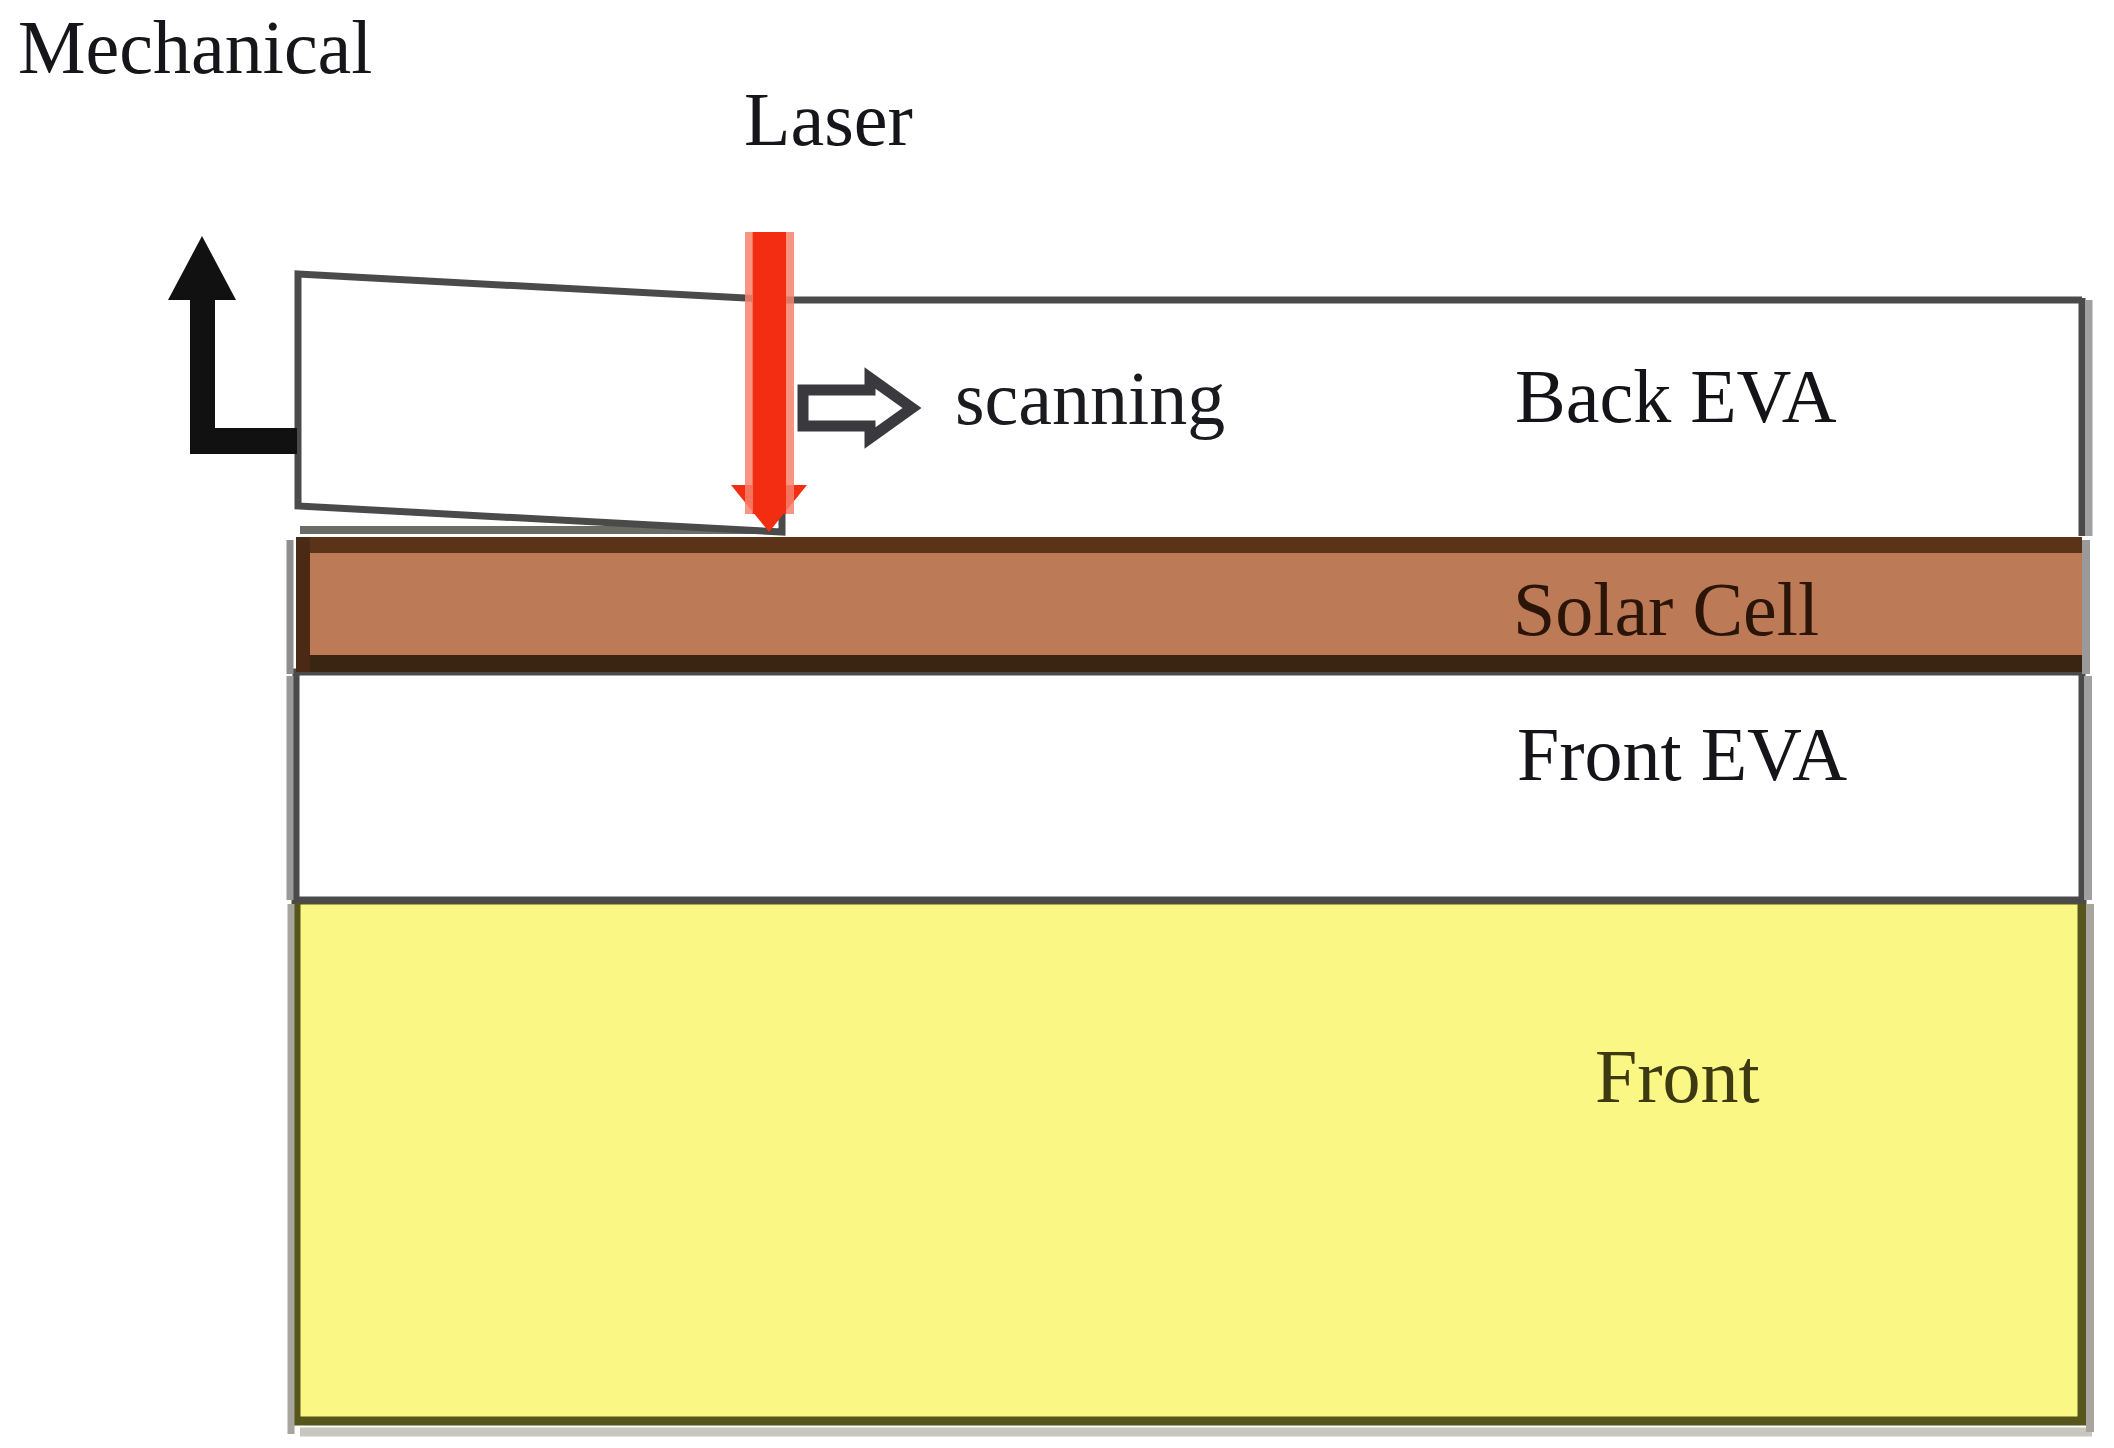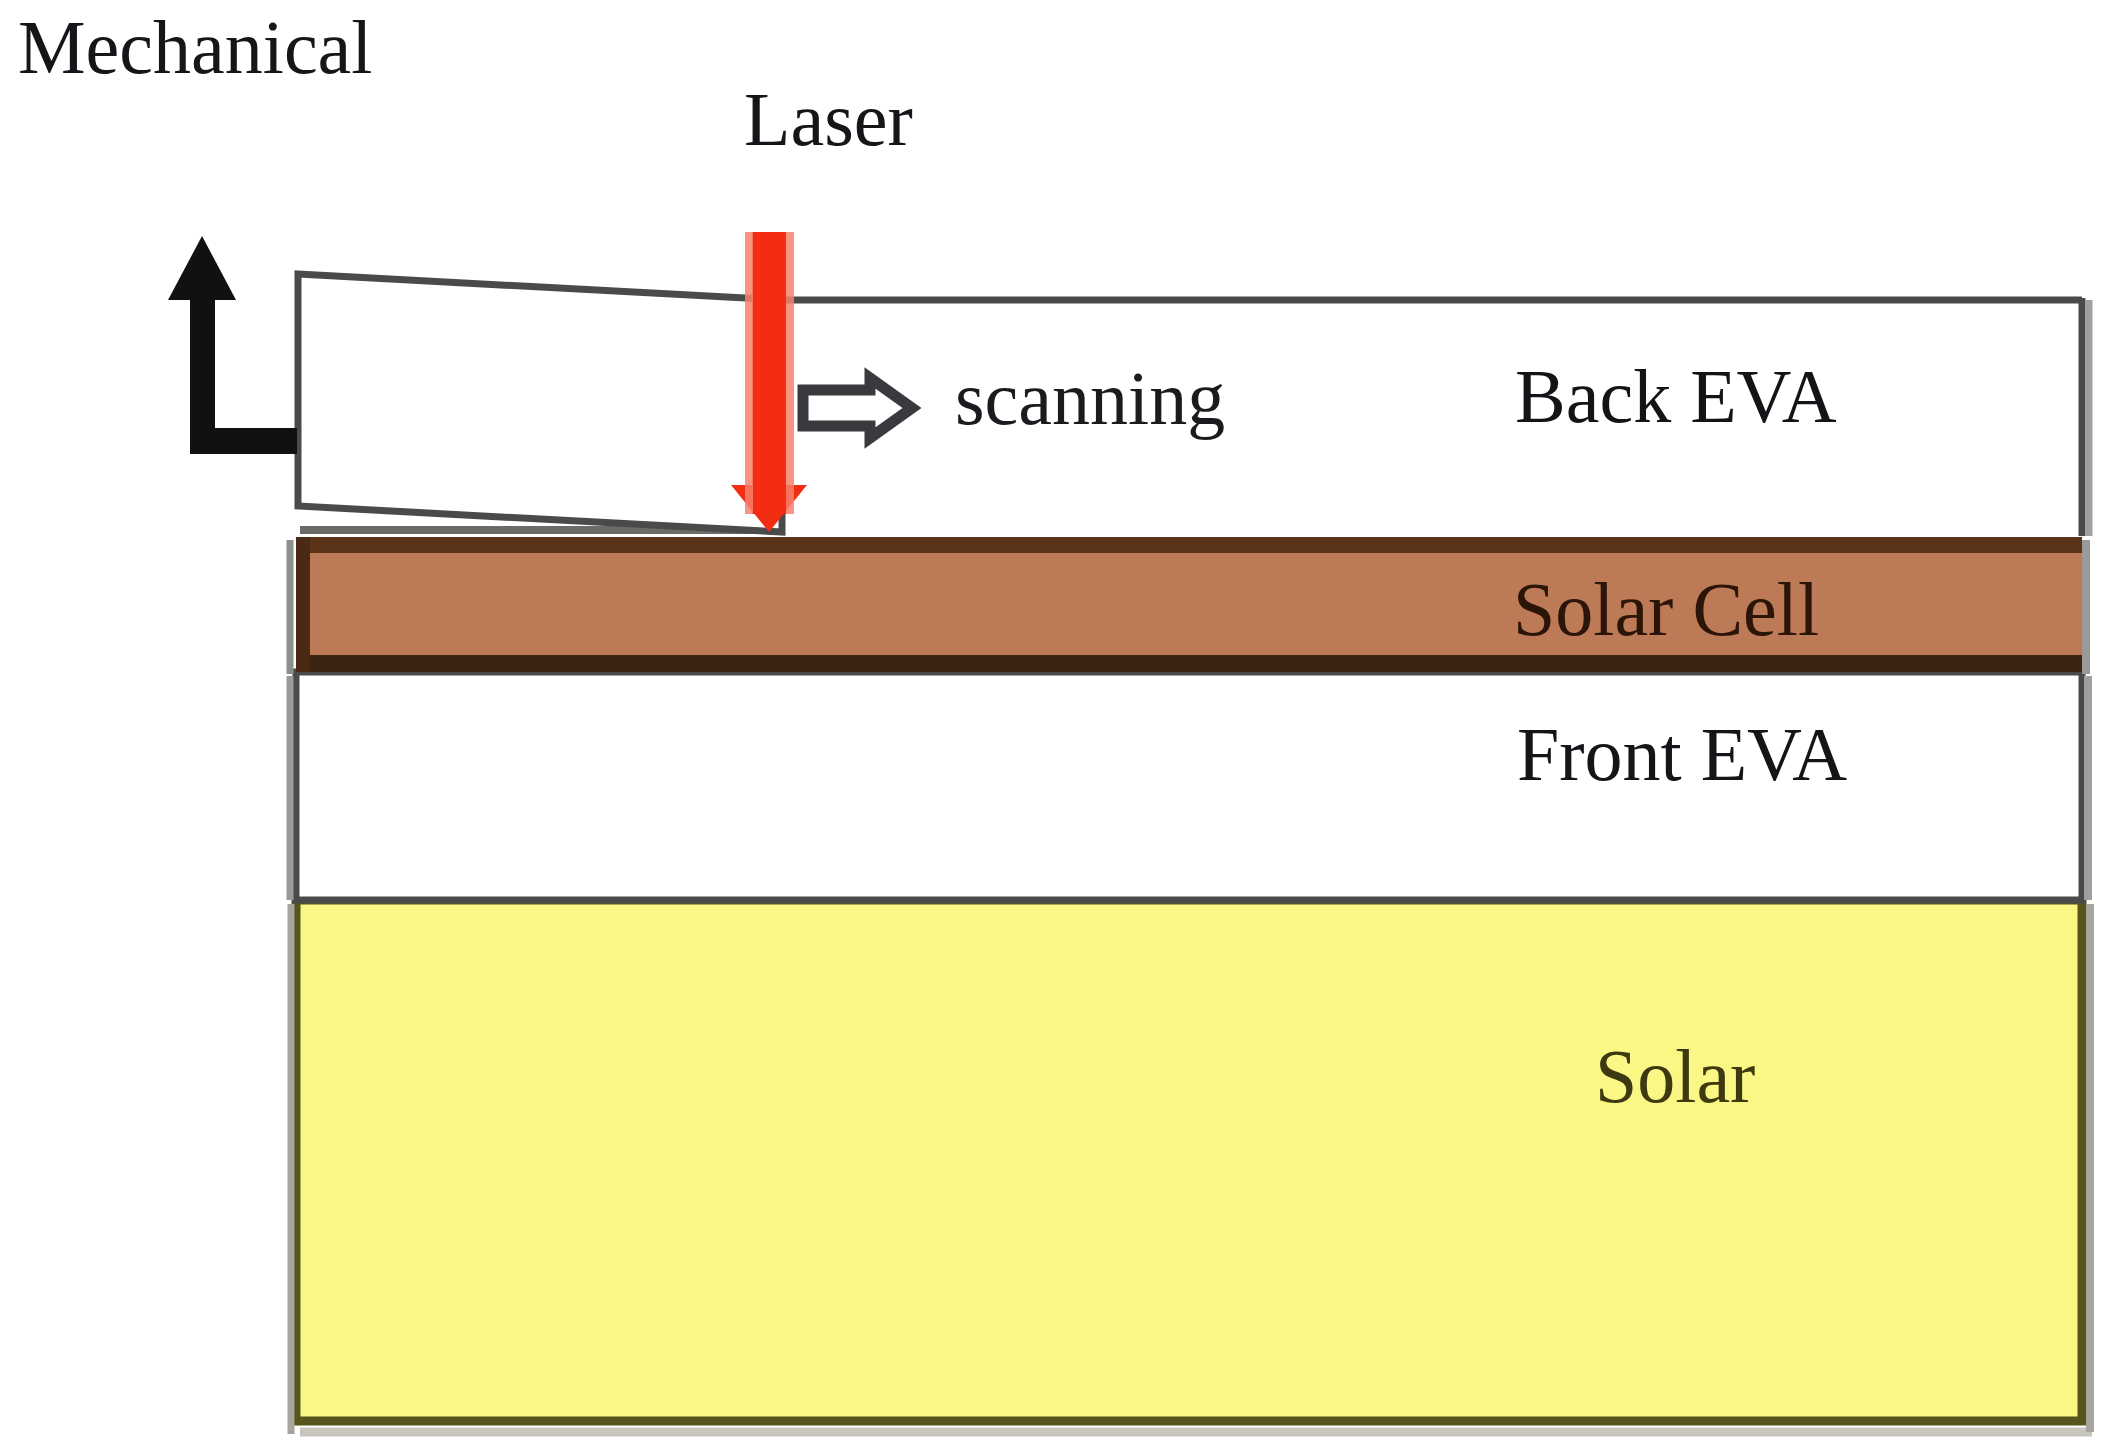--- a/index.html
+++ b/index.html
@@ -148,15 +148,15 @@
   <div class="lbl" id="label-laser">Laser</div>
 
   <div class="lbl" id="label-scanning">scanning</div>
 
   <div class="lbl" id="label-back-eva">Back EVA</div>
 
   <div class="lbl" id="label-solar-cell">Solar Cell</div>
 
   <div class="lbl" id="label-front-eva">Front EVA</div>
 
-  <div class="lbl" id="label-glass">Solar</div>
+  <div class="lbl" id="label-glass">Front</div>
 
 </div>
 
 </body></html>

